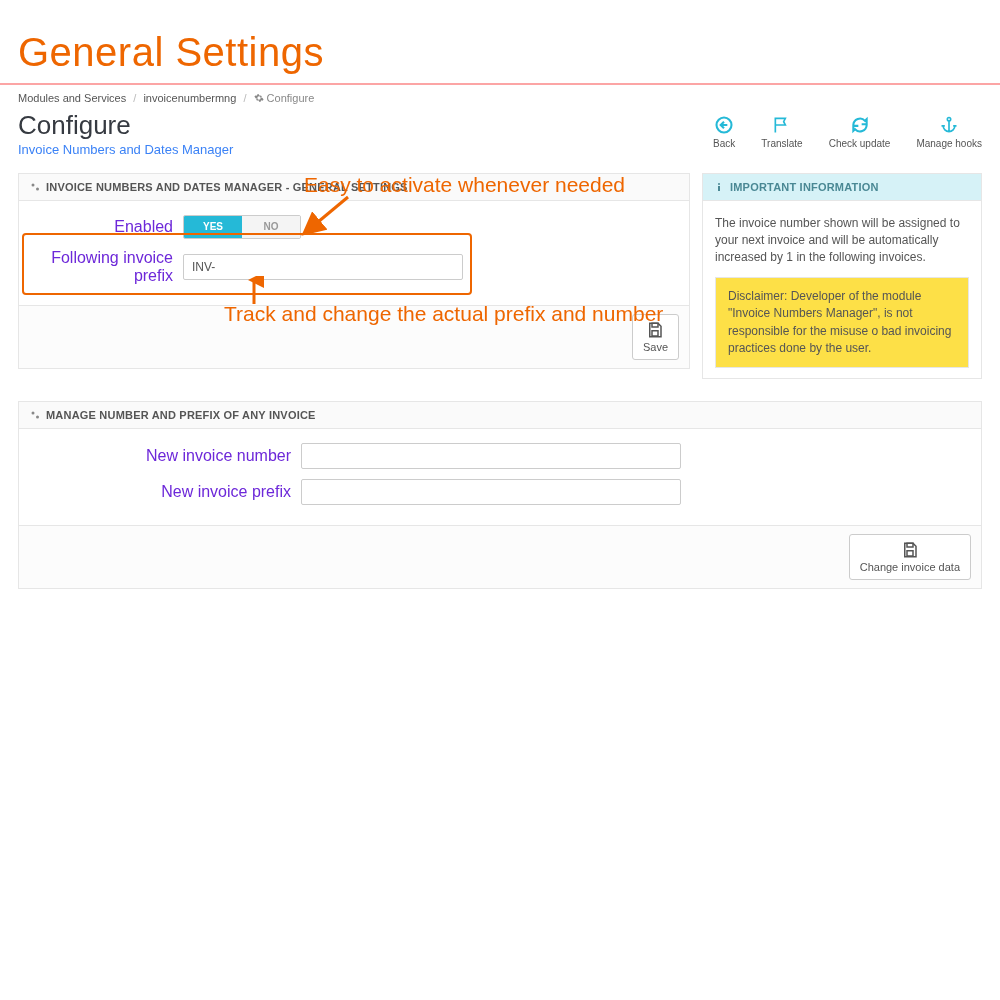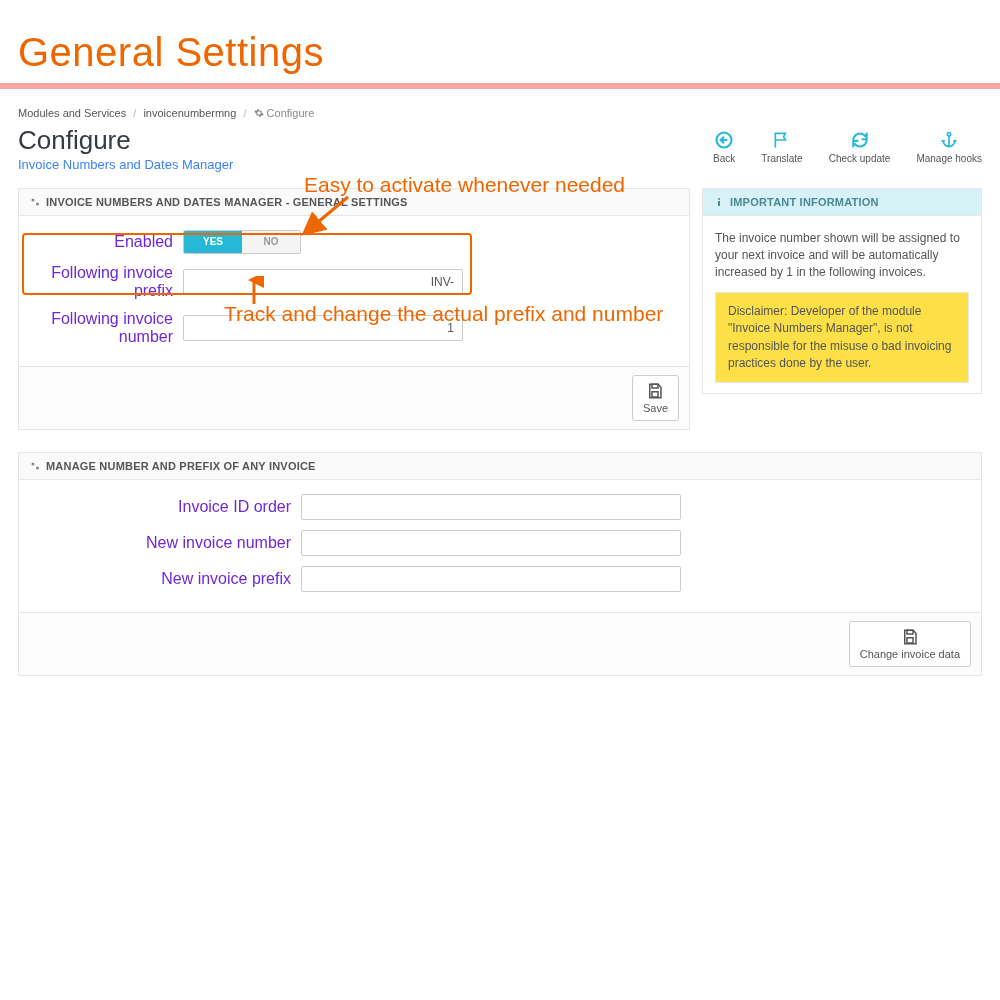--- a/index.html
+++ b/index.html
@@ -1,18 +1,18 @@
 <!DOCTYPE html>
 <html><head>
 <meta charset="utf-8">
 <style>
 * { box-sizing: border-box; margin: 0; padding: 0; }
 body { font-family: -apple-system, BlinkMacSystemFont, "Segoe UI", Helvetica, Arial, sans-serif; background: #fff; color: #555; font-size: 12px; width: 1000px; height: 1000px; position: relative; overflow: hidden; }
 .page-title { font-size: 40px; font-weight: 300; color: #ee6600; padding: 30px 18px 8px; letter-spacing: 0.5px; }
-.content-area { border-top: 6px solid #fca5a5; padding: 11px 8px; background: #fff; }
+.content-area { border-top: 2px solid #fca5a5; padding: 0 8px; background: #fff; }
 .breadcrumb { padding: 7px 10px; font-size: 11px; color: #888; }
 .breadcrumb a { color: #555; text-decoration: none; }
 .breadcrumb .sep { color: #bbb; margin: 0 4px; }
 .gear-small { display: inline-block; width: 10px; height: 10px; vertical-align: -1px; }
 .header-row { display: flex; justify-content: space-between; align-items: flex-start; padding: 0 10px 10px; }
 .header-left h1 { font-size: 26px; font-weight: 300; color: #363a41; line-height: 1.1; }
 .header-left .subtitle { font-size: 13px; color: #3b82f6; margin-top: 2px; }
 .toolbar { display: flex; gap: 26px; margin-top: 4px; }
 .toolbar-item { text-align: center; cursor: pointer; font-size: 10px; color: #555; }
 .toolbar-item .icon { display: block; margin: 0 auto 3px; width: 20px; height: 20px; color: #25b9d7; }
@@ -30,21 +30,21 @@
 .panel-body { padding: 14px 12px 10px; }
 .form-row { display: flex; align-items: center; margin-bottom: 10px; }
 .form-row label { width: 152px; text-align: right; padding-right: 10px; font-size: 16px; color: #6d28d9; }
 .form-row .ctrl { flex: 1; }
 .form-row.narrow label { width: 270px; }
 .form-row.narrow .ctrl input { width: 380px; }
 .toggle { display: inline-flex; border: 1px solid #ccc; border-radius: 2px; overflow: hidden; height: 24px; }
 .toggle button { border: none; width: 58px; font-size: 10px; font-weight: 600; cursor: pointer; }
 .toggle .yes { background: #25b9d7; color: #fff; }
 .toggle .no { background: #f4f4f4; color: #999; }
-input[type=text] { width: 280px; height: 26px; border: 1px solid #ccc; border-radius: 2px; padding: 0 8px; font-size: 12px; color: #555; background: #fff; text-align: right; }
+input[type=text] { width: 280px; height: 26px; border: 1px solid #ccc; border-radius: 2px; padding: 0 8px; font-size: 12px; color: #555; background: #fff; }
 .highlight-box { position: absolute; border: 2px solid #ee6600; border-radius: 4px; pointer-events: none; }
 .panel-footer { border-top: 1px solid #e6e6e6; padding: 8px 10px; display: flex; justify-content: flex-end; background: #fcfcfc; }
 .btn { border: 1px solid #ccc; background: #fff; border-radius: 3px; padding: 6px 10px; cursor: pointer; font-size: 11px; color: #555; display: flex; flex-direction: column; align-items: center; gap: 2px; }
 .btn svg { width: 18px; height: 18px; }
 .info-text { font-size: 12px; color: #555; line-height: 1.45; margin-bottom: 10px; }
 .disclaimer-box { border: 1px solid #e6e6e6; background: #fde047; padding: 10px 12px; font-size: 12px; color: #555; line-height: 1.45; }
 .arrow-up { position: absolute; top: 276px; left: 244px; }
 </style>
 </head>
 <body>
@@ -116,24 +116,20 @@
               <div class="toggle">
                 <button class="yes">YES</button>
                 <button class="no">NO</button>
               </div>
             </div>
           </div>
           <div class="form-row">
             <label>Following invoice prefix</label>
             <div class="ctrl"><input type="text" value="INV-" style=""></div>
           </div>
-          <div class="form-row">
-            <label>Following invoice number</label>
-            <div class="ctrl"><input type="text" value="1" style=""></div>
-          </div>
         </div>
         <div class="panel-footer">
           <button class="btn">
             <svg viewBox="0 0 24 24" fill="none" stroke="#555" stroke-width="2">
                 <path d="M5 3h11l4 4v14H5z"></path>
                 <rect x="8" y="3" width="8" height="5"></rect>
                 <rect x="8" y="13" width="8" height="7"></rect>
               </svg>
             <span>Save</span>
           </button>
@@ -161,24 +157,20 @@
   <div class="panel-full">
     <div class="panel-heading">
       <svg width="12" height="12" viewBox="0 0 24 24" fill="#888">
           <circle cx="8" cy="8" r="3"></circle>
           <circle cx="17" cy="16" r="3"></circle>
         </svg>
       <span>MANAGE NUMBER AND PREFIX OF ANY INVOICE</span>
     </div>
     <div class="panel-body">
       <div class="form-row narrow">
-        <label>Invoice ID order</label>
-        <div class="ctrl"><input type="text" style=""></div>
-      </div>
-      <div class="form-row narrow">
         <label>New invoice number</label>
         <div class="ctrl"><input type="text" style=""></div>
       </div>
       <div class="form-row narrow">
         <label>New invoice prefix</label>
         <div class="ctrl"><input type="text" style=""></div>
       </div>
     </div>
     <div class="panel-footer">
       <button class="btn">

